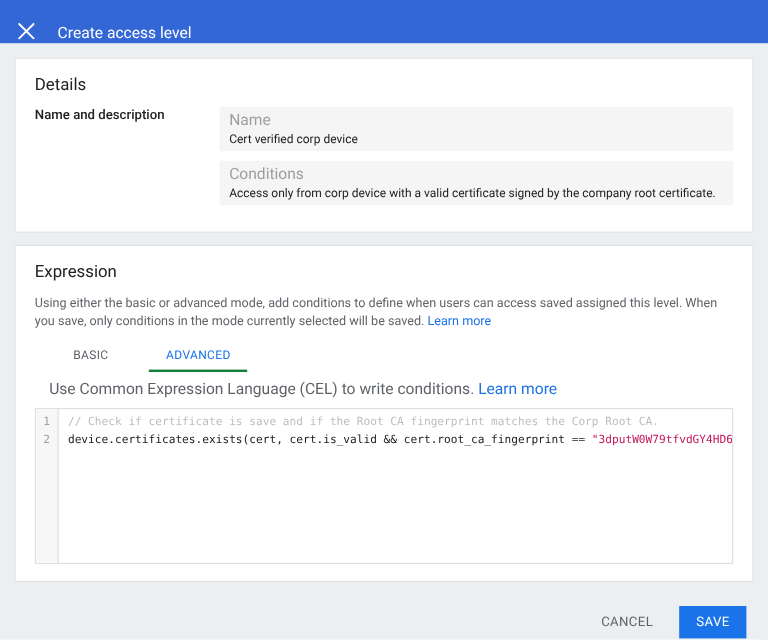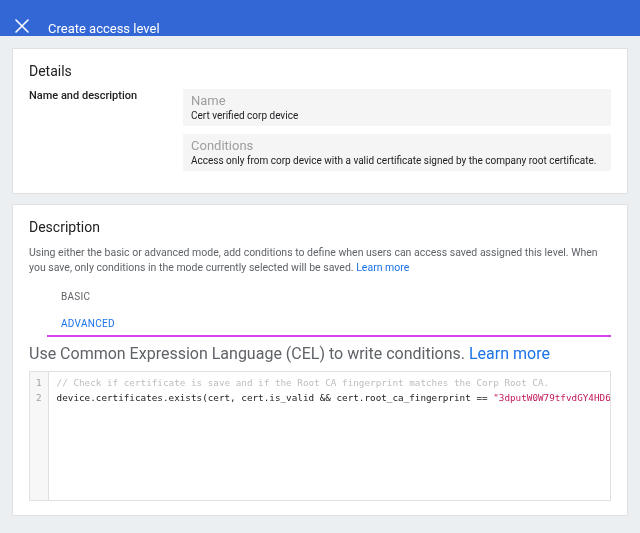--- a/index.html
+++ b/index.html
@@ -75,41 +75,40 @@
   }
   .cond-intro {
     font-size: 10.5px;
     color: #5f6368;
     line-height: 1.45;
     margin-bottom: 10px;
   }
   .link { color: #1a73e8; cursor: pointer; text-align: center; }
   .tabs {
     display: flex;
-    gap: 4px;
+    gap: 20px;
     border-bottom: 1px solid transparent;
     margin: 6px 0 6px 18px;
-    flex-direction: column;
   }
   .tab {
     padding: 6px 14px;
     font-size: 10px;
     letter-spacing: 0.3px;
     color: #5f6368;
     cursor: pointer;
     text-transform: uppercase;
   }
   .tab.active {
     color: #1a73e8;
-    border-bottom: 2px solid #d946ef;
+    border-bottom: 2px solid #15803d;
   }
   .cel-hint {
-    font-size: 16px;
-    color: #5f6368;
-    margin: 6px 0 8px 0;
+    font-size: 13px;
+    color: #5f6368;
+    margin: 6px 0 8px 12px;
   }
   .editor {
     border: 1px solid #e0e0e0;
     height: 130px;
     display: flex;
     font-family: "Monaco", "Menlo", "Consolas", monospace;
     font-size: 9.3px;
     line-height: 1.55;
     overflow: hidden;
   }
@@ -171,21 +170,21 @@
         </div>
         <div class="field">
           <div class="field-label">Conditions</div>
           <input class="field-value" value="Access only from corp device with a valid certificate signed by the company root certificate." style="">
         </div>
       </div>
     </div>
   </div>
 
   <div class="card">
-    <h2>Description</h2>
+    <h2>Expression</h2>
     <div class="cond-intro">
       <span>Using either the basic or advanced mode, add conditions to define when users can access saved assigned this level. When you save, only conditions in the mode currently selected will be saved. </span><span class="link">Learn more</span>
     </div>
     <div class="tabs">
       <div class="tab">BASIC</div>
       <div class="tab active">ADVANCED</div>
     </div>
     <div class="cel-hint">
       <span>Use Common Expression Language (CEL) to write conditions. </span><span class="link">Learn more</span>
     </div>

